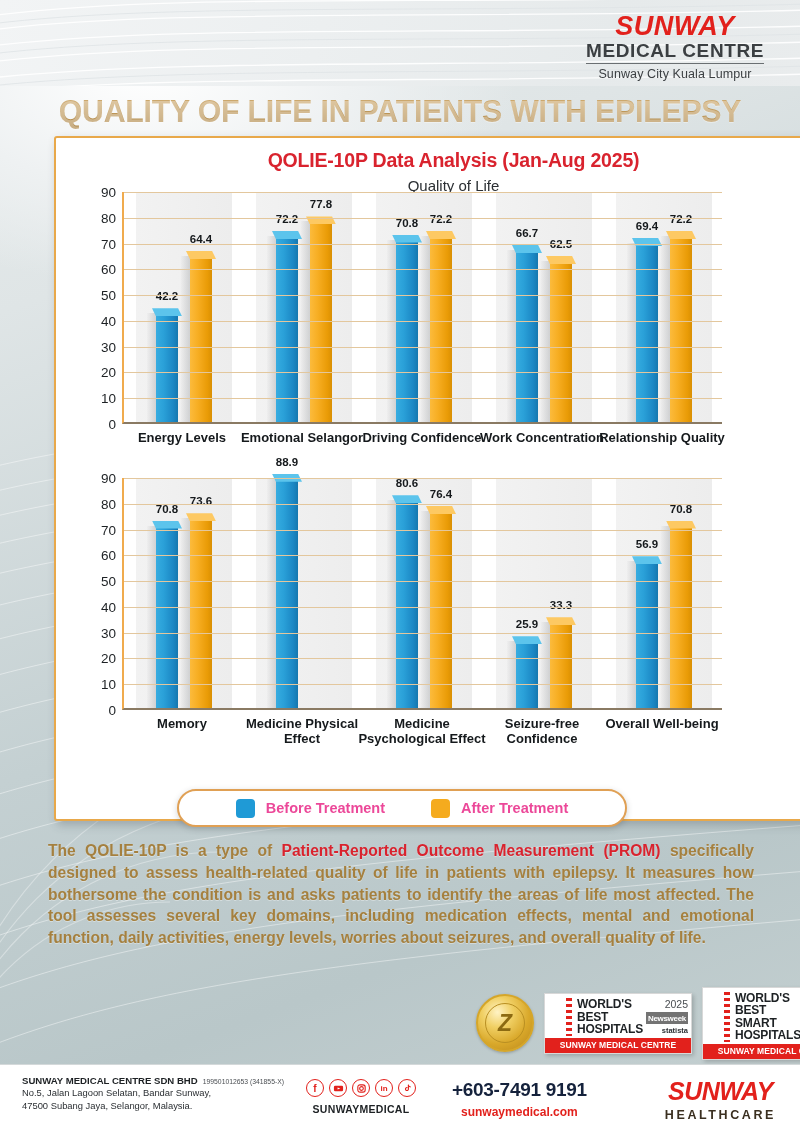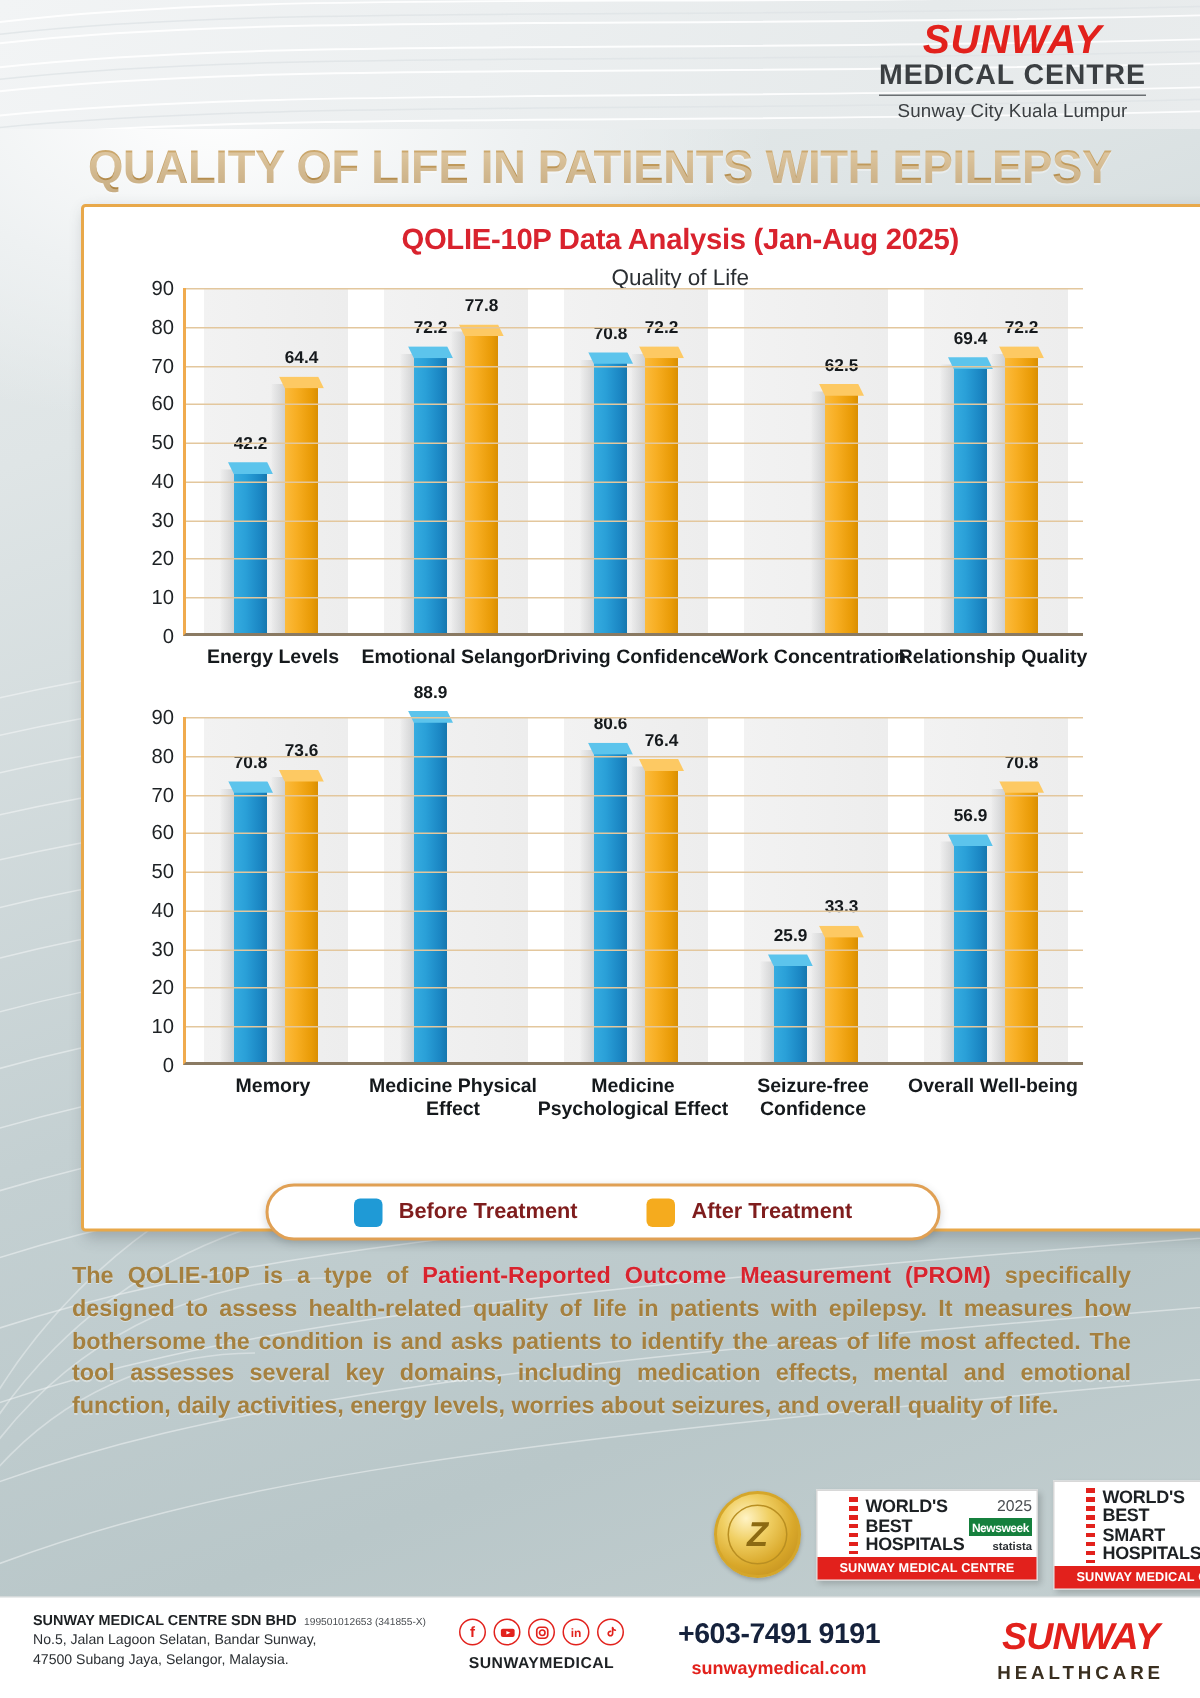--- a/index.html
+++ b/index.html
@@ -141,21 +141,21 @@
   .legend {
     position: absolute; left: 177px; top: 789px;
     width: 450px; height: 38px;
     background: #fff; border: 2.5px solid #e0a054; border-radius: 19px;
     display: flex; align-items: center; justify-content: center; gap: 46px;
     box-shadow: 0 2px 6px rgba(50,60,65,.22);
     z-index: 3;
   }
   .legend-item { display: flex; align-items: center; gap: 11px; }
   .swatch { width: 19px; height: 19px; border-radius: 4px; }
-  .legend-label { font-size: 14.5px; font-weight: bold; color: #7f1d1d; }
+  .legend-label { font-size: 14.5px; font-weight: bold; color: #ec4899; }
 
   
   .body-text {
     position: absolute; left: 48px; top: 840px; width: 706px;
     font-size: 15.6px; font-weight: bold; line-height: 1.40;
     color: #a5803f;
     text-align: justify;
     text-shadow: 0 1px 0 rgba(255,255,255,.35);
   }
   .body-text .hl { color: #d9232e; }
@@ -190,21 +190,21 @@
     margin-right: 5px;
   }
   .award-main { flex: 1; }
   .award-head {
     font-size: 12px; font-weight: bold; color: #1d2124; line-height: 1.04;
     letter-spacing: -0.2px;
   }
   .award-right { width: 50px; text-align: right; padding-left: 3px; }
   .award-year { font-size: 10.5px; color: #4a4e52; font-weight: 500; }
   .nw {
-    background: #15803d; color: #fff; font-size: 8px; font-weight: bold;
+    background: #737373; color: #fff; font-size: 8px; font-weight: bold;
     padding: 1.5px 2px; margin-top: 2px; letter-spacing: -0.3px;
   }
   .statista { font-size: 7.5px; color: #2b2f33; margin-top: 2px; font-weight: bold; }
   .award-foot {
     background: #e2211c; color: #fff; font-size: 8.5px; font-weight: bold;
     text-align: center; padding: 2.5px 0; letter-spacing: .1px;
   }
 
   
   .footer {
@@ -355,20 +355,26 @@
             <div class="body"></div>
             <div class="cap"></div>
             <div class="dlabel">70.8</div>
           </div>
           <div class="bar after" style="height: 186.116px; left: 306px;">
             <div class="shadow"></div>
             <div class="body"></div>
             <div class="cap"></div>
             <div class="dlabel">72.2</div>
           </div>
+          <div class="bar before" style="height: 171.938px; left: 392px;">
+            <div class="shadow"></div>
+            <div class="body"></div>
+            <div class="cap"></div>
+            <div class="dlabel">66.7</div>
+          </div>
           <div class="bar after" style="height: 161.111px; left: 426px;">
             <div class="shadow"></div>
             <div class="body"></div>
             <div class="cap"></div>
             <div class="dlabel">62.5</div>
           </div>
           <div class="bar before" style="height: 178.898px; left: 512px;">
             <div class="shadow"></div>
             <div class="body"></div>
             <div class="cap"></div>

